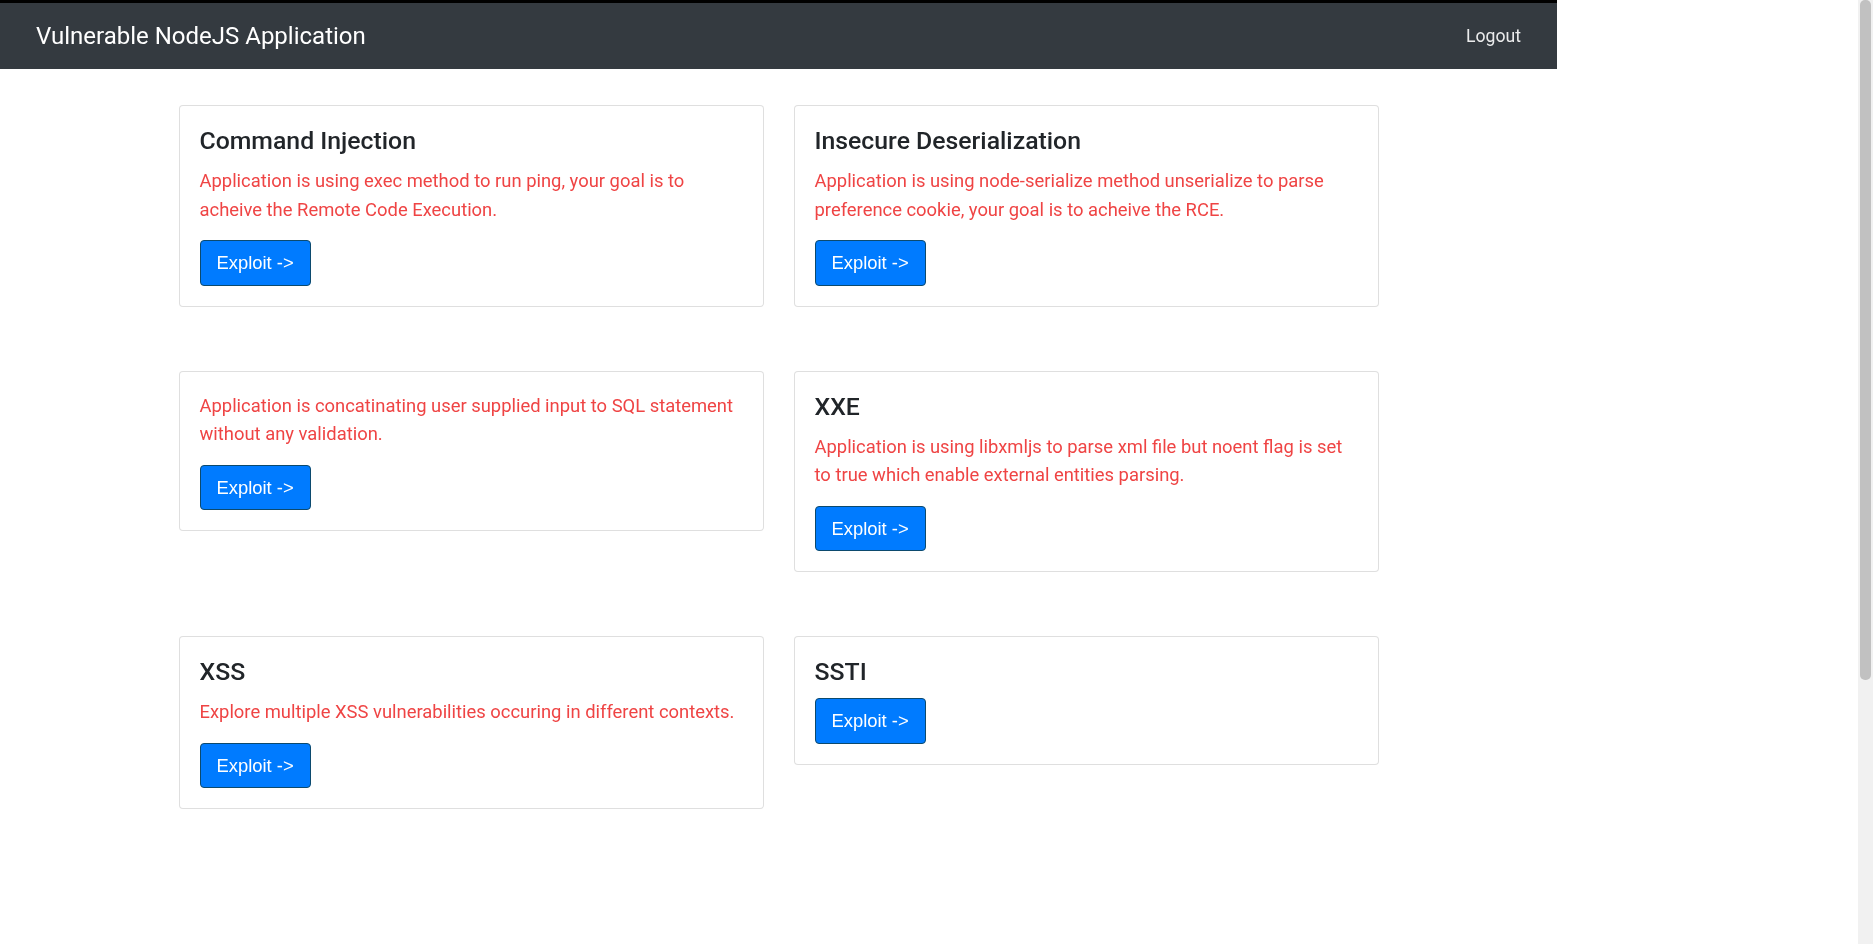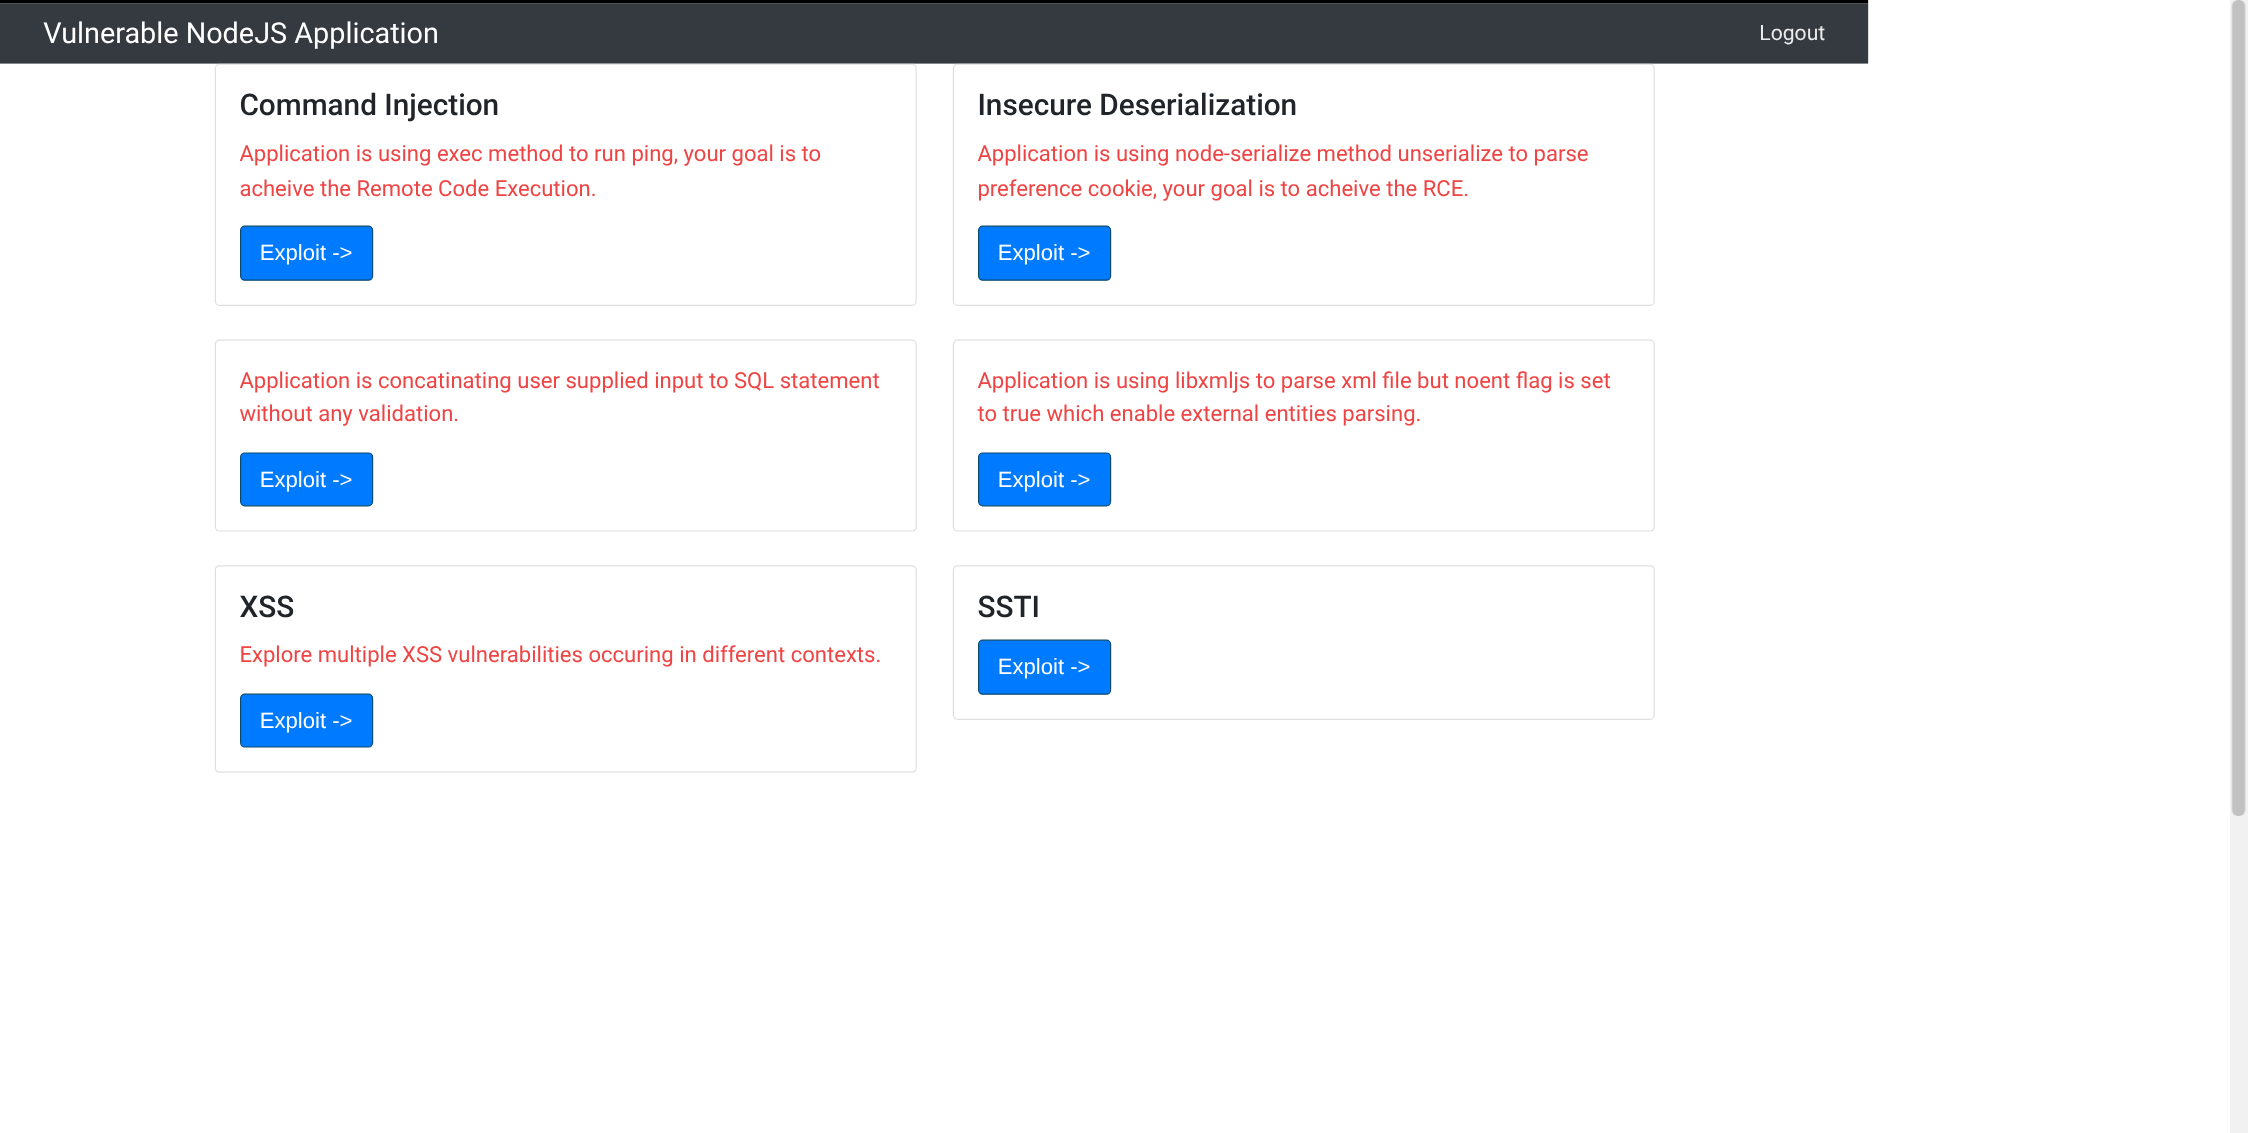--- a/index.html
+++ b/index.html
@@ -17,21 +17,21 @@
     .top-border {
       height: 3px;
       background: #000;
     }
     .navbar {
       background: #343a40;
       padding: 0.5rem 1rem;
       display: flex;
       justify-content: space-between;
       align-items: center;
-      height: 50px;
+      height: 66px;
     }
     .navbar-brand {
       color: #fff;
       font-size: 1.5rem;
       font-weight: 400;
       padding: 0.3125rem 0;
       margin-left: 20px;
     }
     .navbar-link {
       color: rgba(255,255,255,0.9);
@@ -53,20 +53,21 @@
     .cards-row {
       display: flex;
       flex-wrap: wrap;
       margin-left: -15px;
       margin-right: -15px;
     }
     .card-col {
       width: 50%;
       padding: 0 15px;
       margin-bottom: 28px;
+      margin-top: 36px;
     }
     .card {
       border: 1px solid rgba(0,0,0,.125);
       border-radius: 0.25rem;
       padding: 1.25rem;
       background: #fff;
     }
     .card-title {
       font-size: 1.55rem;
       font-weight: 500;
@@ -139,20 +140,21 @@
 
     <div class="card-col">
       <div class="card">
         <p class="card-text">Application is concatinating user supplied input to SQL statement without any validation.</p>
         <button class="btn-primary">Exploit -&gt;</button>
       </div>
     </div>
 
     <div class="card-col">
       <div class="card">
+        <h3 class="card-title">XXE</h3>
         <p class="card-text">Application is using libxmljs to parse xml file but noent flag is set to true which enable external entities parsing.</p>
         <button class="btn-primary">Exploit -&gt;</button>
       </div>
     </div>
 
     <div class="card-col">
       <div class="card">
         <h3 class="card-title">XSS</h3>
         <p class="card-text">Explore multiple XSS vulnerabilities occuring in different contexts.</p>
         <button class="btn-primary">Exploit -&gt;</button>

